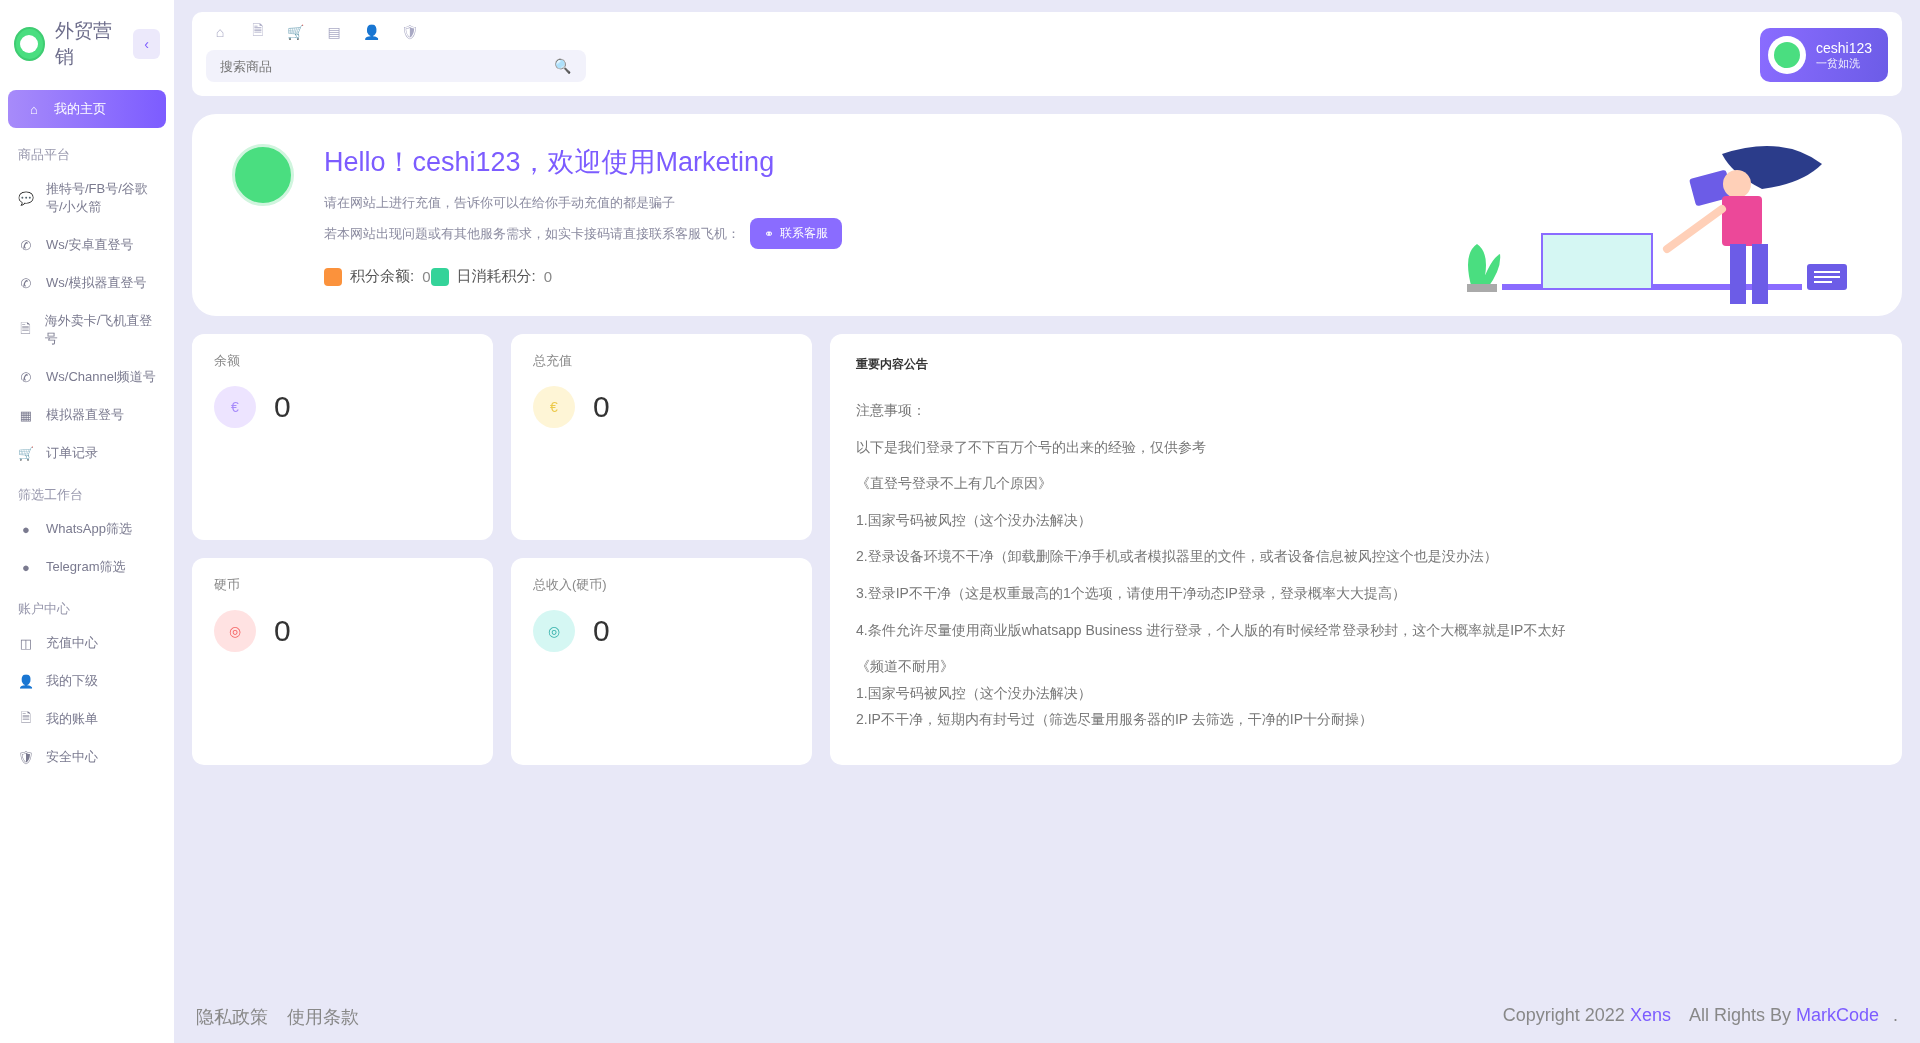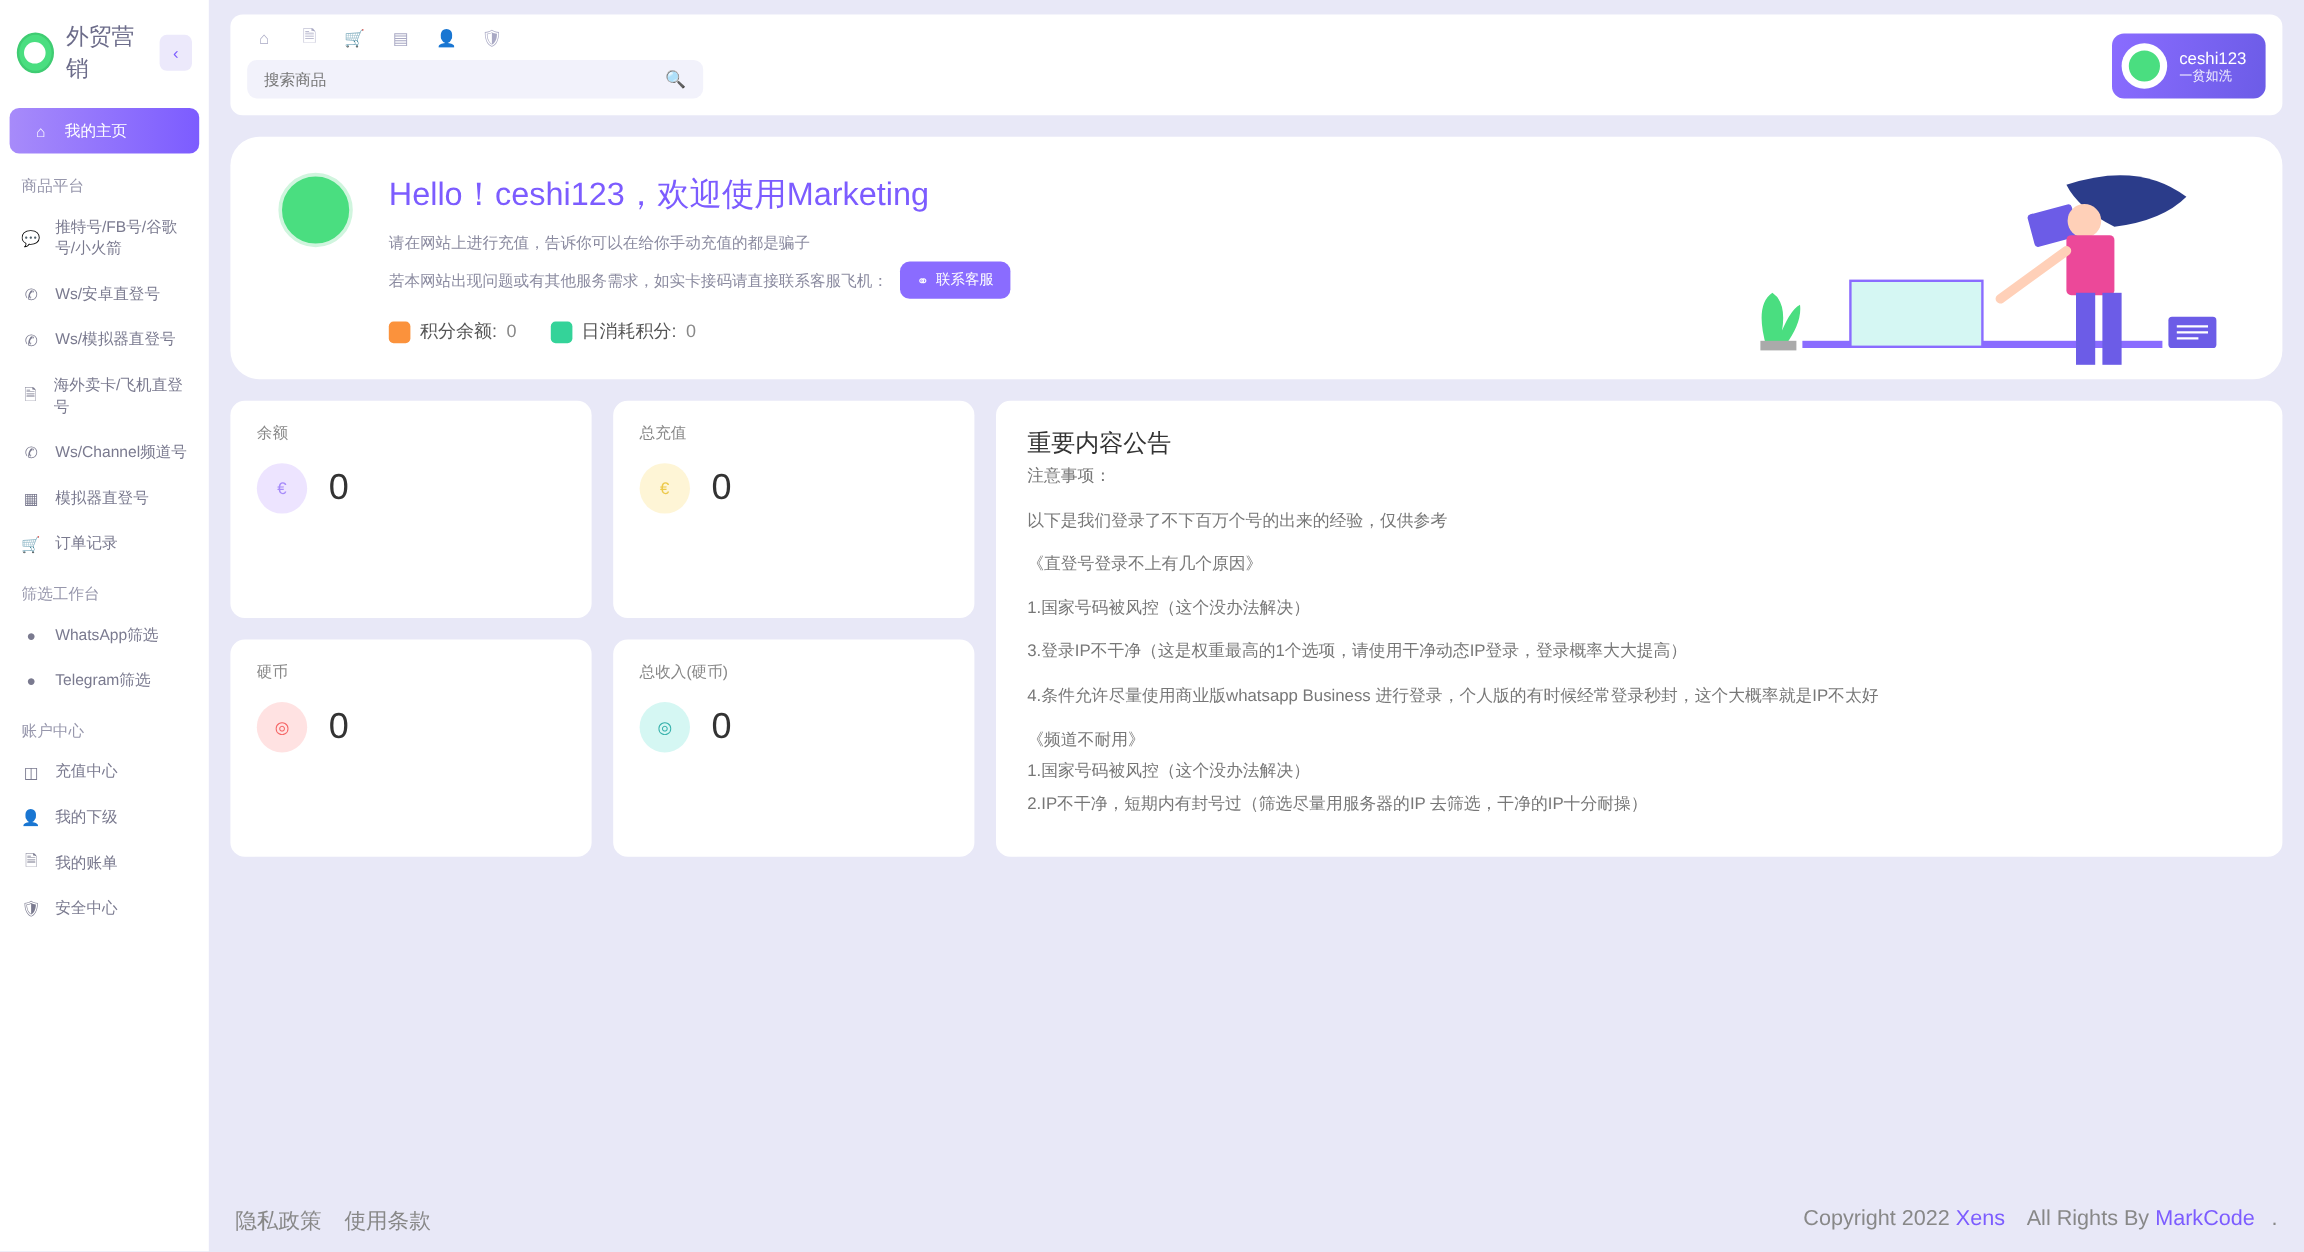--- a/index.html
+++ b/index.html
@@ -36,21 +36,21 @@
 .user-name { font-size: 14px; font-weight: 500; }
 .user-sub { font-size: 11px; opacity: .9; }
 
 .content { padding: 18px; flex: 1; display: flex; flex-direction: column; gap: 18px; }
 
 .hero { background: #fff; border-radius: 24px; padding: 30px 40px; display: flex; gap: 30px; overflow: hidden; position: relative; }
 .hero-avatar { width: 62px; height: 62px; border-radius: 50%; background: #4ade80; border: 3px solid #d0f5de; flex-shrink: 0; }
 .hero-text h2 { font-size: 27px; color: #7c5cff; font-weight: 500; margin-bottom: 14px; }
 .hero-text p { font-size: 13px; color: #8b8ba0; margin-bottom: 6px; display: flex; align-items: center; gap: 10px; }
 .contact-btn { background: #8a6cff; color: #fff; border: none; padding: 7px 14px; border-radius: 8px; font-size: 12px; cursor: pointer; display: inline-flex; gap: 6px; align-items: center; }
-.hero-stats { display: flex; gap: 28px; margin-top: 18px; font-size: 15px; }
+.hero-stats { display: flex; margin-top: 18px; font-size: 15px; }
 .hstat { display: flex; align-items: center; gap: 8px; }
 .hstat .hic { width: 18px; height: 18px; border-radius: 4px; }
 .hic.orange { background: #fb923c; }
 .hic.green { background: #34d399; }
 .hstat-label { color: #555; }
 .hstat-val { color: #888; }
 
 .illus { position: absolute; right: 20px; top: 10px; width: 480px; height: 200px; }
 
 .grid { display: flex; gap: 18px; }
@@ -59,21 +59,21 @@
 .stat-title { font-size: 13px; color: #888; margin-bottom: 16px; }
 .stat-body { display: flex; align-items: center; gap: 18px; }
 .stat-icon { width: 42px; height: 42px; border-radius: 50%; display: flex; align-items: center; justify-content: center; }
 .stat-icon.purple { background: #ede4ff; color: #a78bfa; }
 .stat-icon.yellow { background: #fef5d6; color: #ecc94b; }
 .stat-icon.red { background: #ffe2e2; color: #f56565; }
 .stat-icon.teal { background: #d5f7f3; color: #38b2ac; }
 .stat-val { font-size: 30px; color: #333; }
 
 .notice { flex: 1; background: #fff; border-radius: 12px; padding: 22px 26px; }
-.notice h3 { font-size: 20px; font-weight: 400; }
+.notice h3 { font-size: 12px; font-weight: 700; margin-bottom: 24px; }
 .notice p { font-size: 14px; color: #777; line-height: 1.9; margin-bottom: 10px; }
 
 .footer { display: flex; justify-content: space-between; padding: 14px 22px; font-size: 18px; color: #888; }
 .footer a { color: #888; text-decoration: none; margin-right: 14px; }
 .footer .fr a { color: #7c5cff; }
 
 svg { width: 100%; height: 100%; }
 </style>
 </head>
 <body>
@@ -259,20 +259,21 @@
             </div>
           </div>
         </div>
 
         <div class="notice">
           <h3>重要内容公告</h3>
           <p>注意事项：</p>
           <p>以下是我们登录了不下百万个号的出来的经验，仅供参考</p>
           <p>《直登号登录不上有几个原因》</p>
           <p>1.国家号码被风控（这个没办法解决）</p>
+          <p>2.登录设备环境不干净（卸载删除干净手机或者模拟器里的文件，或者设备信息被风控这个也是没办法）</p>
           <p>3.登录IP不干净（这是权重最高的1个选项，请使用干净动态IP登录，登录概率大大提高）</p>
           <p>4.条件允许尽量使用商业版whatsapp Business 进行登录，个人版的有时候经常登录秒封，这个大概率就是IP不太好</p>
           <p style="margin-bottom:0">《频道不耐用》</p>
           <p style="margin-bottom:0">1.国家号码被风控（这个没办法解决）</p>
           <p>2.IP不干净，短期内有封号过（筛选尽量用服务器的IP 去筛选，干净的IP十分耐操）</p>
         </div>
       </div>
     </div>
 
     <div class="footer">

